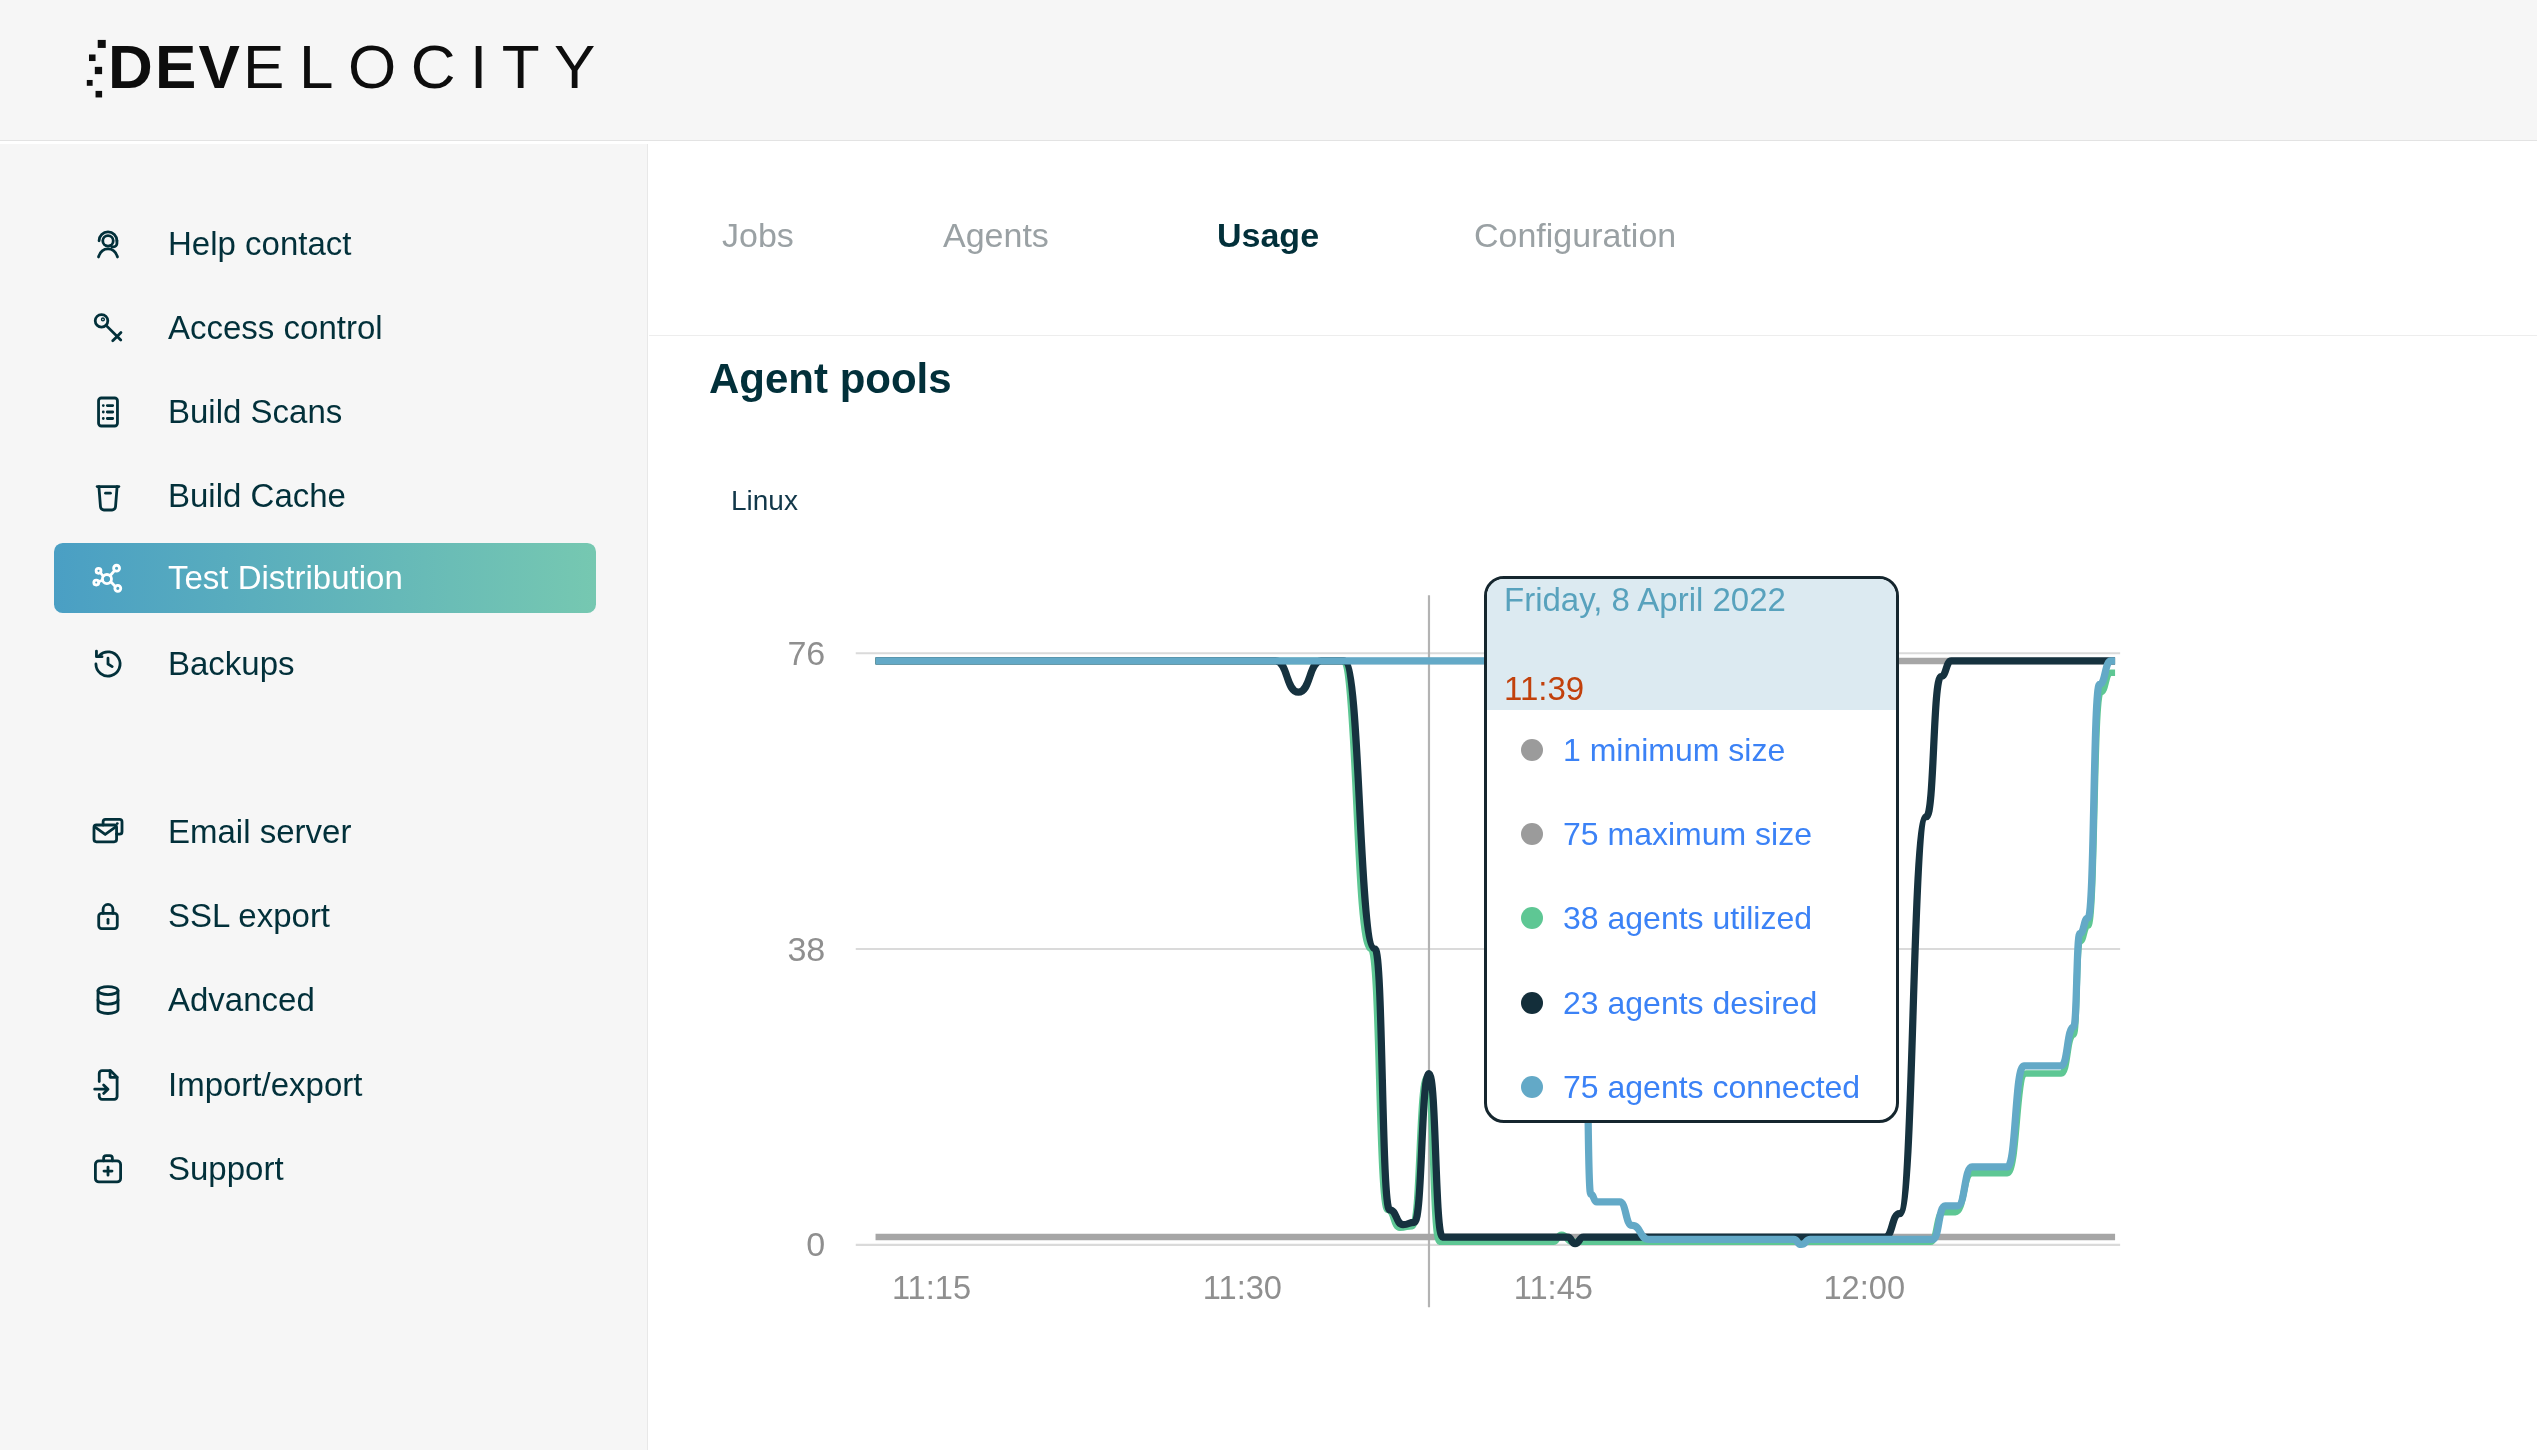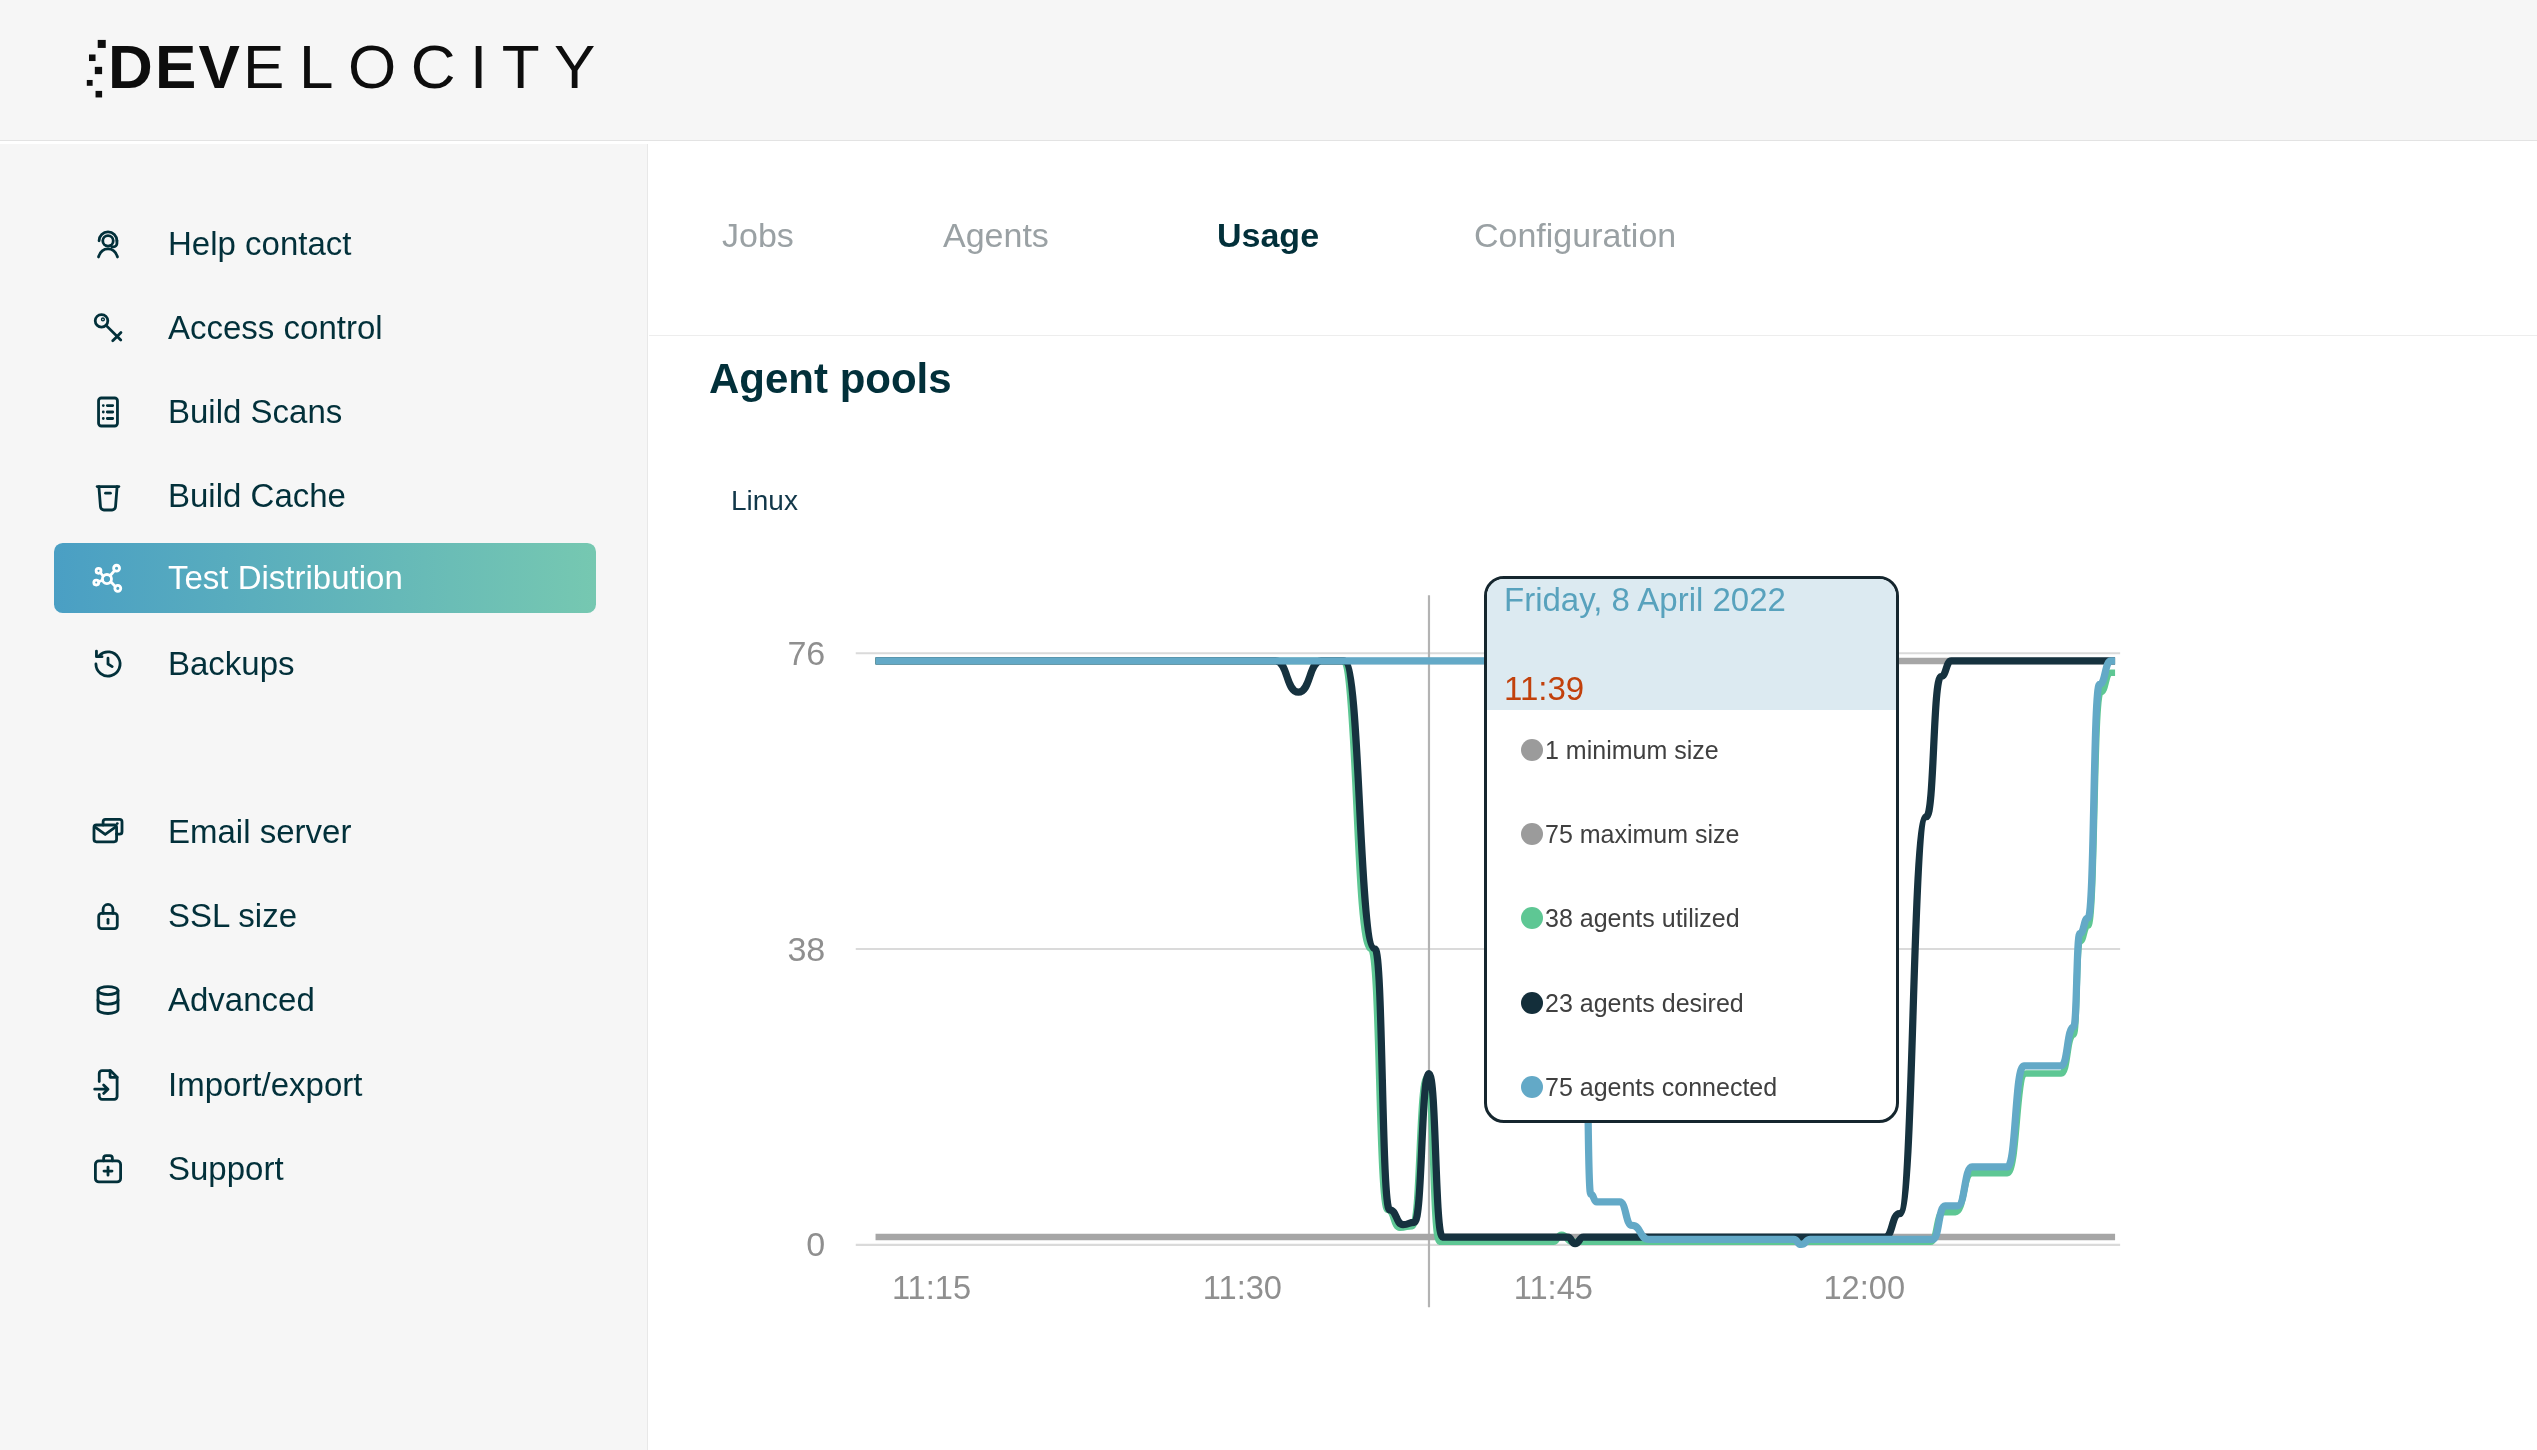--- a/index.html
+++ b/index.html
@@ -34,21 +34,21 @@
   #chart-svg{position:absolute;left:0;top:0;z-index:5;pointer-events:none;}
   
   .tooltip{position:absolute;left:1484px;top:576px;width:415px;height:547px;box-sizing:border-box;
     background:#ffffff;border:3.6px solid #15262e;border-radius:20px;overflow:hidden;z-index:10;}
   .tt-header{position:absolute;left:0;top:0;right:0;height:131px;background:#dceaf1;
     display:flex;flex-direction:column;justify-content:center;padding-left:17px;gap:11.6px;}
   .tt-date{font-size:33px;color:#58a2bd;}
   .tt-time{font-size:33px;color:#c2410c;margin-top:40px;}
   .tt-row{position:absolute;left:34px;display:flex;align-items:center;height:38px;}
   .tt-dot{width:22px;height:22px;border-radius:50%;flex:0 0 22px;}
-  .tt-text{margin-left:2px;font-size:25px;color:#404040;white-space:nowrap;}
+  .tt-text{margin-left:20px;font-size:32px;color:#3b82f6;white-space:nowrap;}
 </style>
 </head>
 <body>
 
 <div class="header">
   <div class="logo">
     <span class="logo-dots">
       <svg width="22" height="67" viewBox="0 0 30 92" fill="#0d0d0d" stroke="none">
         <rect x="16" y="4" width="11" height="11"></rect>
           <rect x="4" y="24" width="9" height="9"></rect>
@@ -150,21 +150,21 @@
   </div>
 
   <div class="side-item" style="top:737px">
     <span class="icn">
       <svg viewBox="0 0 24 24">
           <rect x="6.7" y="10.5" width="10.6" height="8.7" rx="1.6"></rect>
           <path d="M9.2 10.5V8.2a2.8 2.8 0 0 1 5.6 0v2.3"></path>
           <path d="M12 13.9v2.3"></path>
         </svg>
     </span>
-    <span class="lbl">SSL size</span>
+    <span class="lbl">SSL export</span>
   </div>
 
   <div class="side-item" style="top:821px">
     <span class="icn">
       <svg viewBox="0 0 24 24">
           <ellipse cx="12" cy="6.6" rx="5.7" ry="2.3"></ellipse>
           <path d="M6.3 6.6v10.8c0 1.3 2.6 2.3 5.7 2.3s5.7-1 5.7-2.3V6.6"></path>
           <path d="M6.3 12c0 1.3 2.6 2.3 5.7 2.3s5.7-1 5.7-2.3"></path>
         </svg>
     </span>

